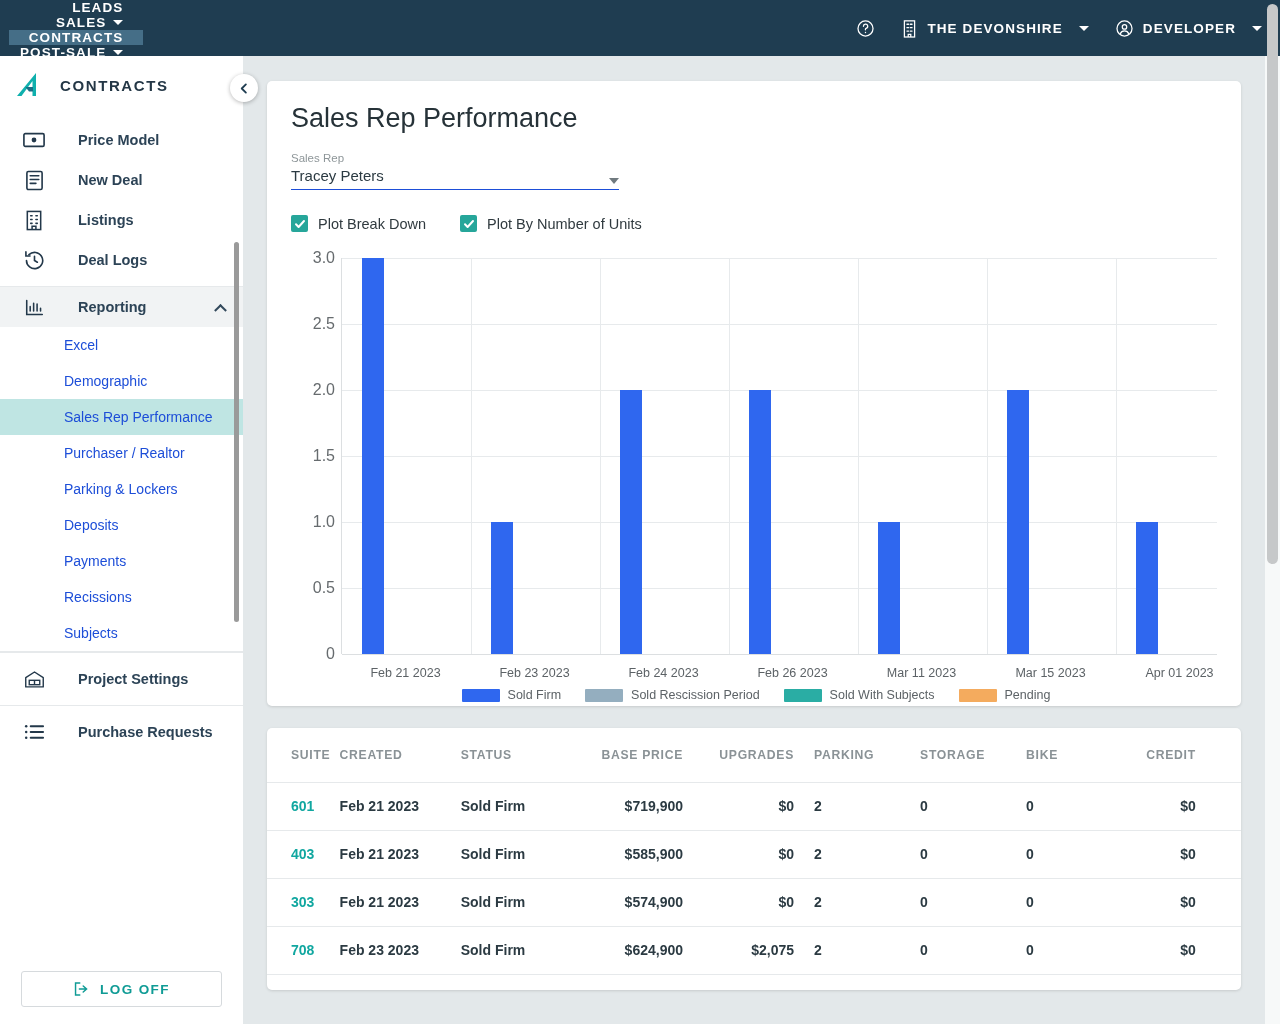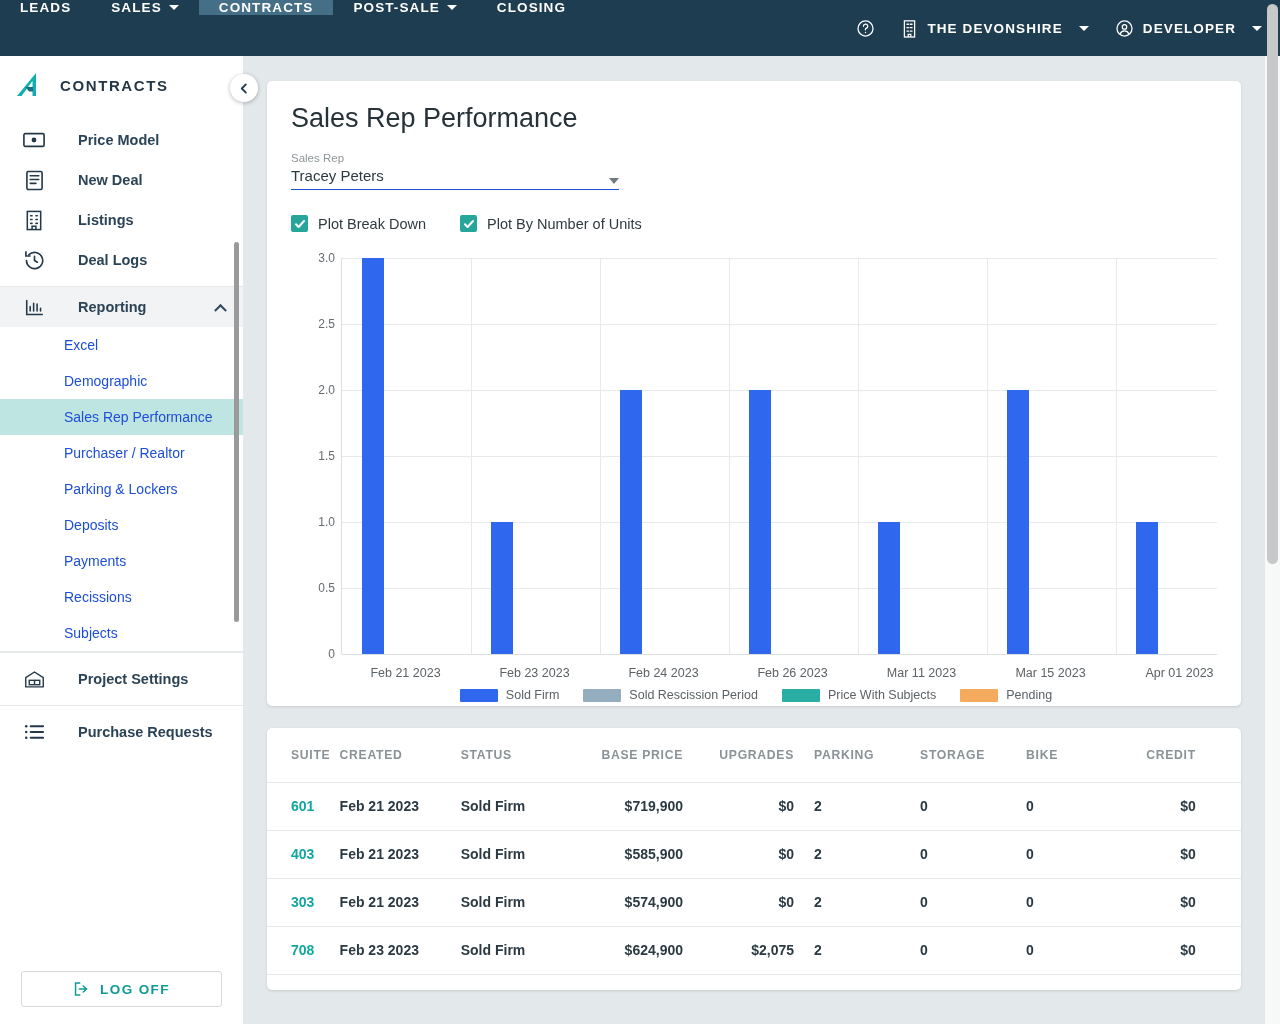--- a/index.html
+++ b/index.html
@@ -9,21 +9,21 @@
     background: #e3e8ea;
     overflow: hidden;
   }
 
   
   .topnav {
     position: absolute; top: 0; left: 0; width: 1280px; height: 56px;
     background: #1f3d51; display: flex; align-items: stretch;
     z-index: 40;
   }
-  .topnav-left { display: flex; align-items: flex-start; }
+  .topnav-left { display: flex; align-items: flex-end; flex-direction: column; }
   .nav-item {
     display: flex; align-items: center; padding: 0 20px;
     color: #ffffff; font-size: 13.5px; font-weight: 700;
     letter-spacing: 1.1px; cursor: pointer; white-space: nowrap;
   }
   .nav-item.active { background: #456e87; }
   .caret-down {
     display: inline-block; margin-left: 7px;
     width: 0; height: 0; border-left: 5px solid transparent;
     border-right: 5px solid transparent; border-top: 5px solid #ffffff;
@@ -129,21 +129,21 @@
   
   .chart-wrap { margin-top: 18px; position: relative; height: 440px; }
   .plot {
     position: absolute; left: 18px; top: 8px; right: 0; height: 396px;
   }
   .yaxis {
     position: absolute; left: 0; top: 0; width: 26px; height: 396px;
   }
   .ytick {
     position: absolute; right: 0; transform: translateY(-50%);
-    font-size: 12px; color: #666b6e; white-space: nowrap;
+    font-size: 16px; color: #666b6e; white-space: nowrap;
   }
   .grid-area {
     position: absolute; left: 32px; top: 0; right: 0; height: 396px;
     border-left: 1px solid #dcdfe1;
   }
   .hline { position: absolute; left: 0; right: 0; height: 1px; background: #e7eaec; }
   .hline.base { background: #dcdfe1; }
   .vline { position: absolute; top: 0; bottom: 0; width: 1px; background: #e7eaec; }
   .bar { position: absolute; bottom: 0; background: #2f67ef; }
   .xlabels {
@@ -472,21 +472,21 @@
             <div class="lg">
               <span class="lg-sw" style="background:#2f67ef"></span>
               <span class="lg-txt">Sold Firm</span>
             </div>
             <div class="lg">
               <span class="lg-sw" style="background:#94aebf"></span>
               <span class="lg-txt">Sold Rescission Period</span>
             </div>
             <div class="lg">
               <span class="lg-sw" style="background:#2aada4"></span>
-              <span class="lg-txt">Price With Subjects</span>
+              <span class="lg-txt">Sold With Subjects</span>
             </div>
             <div class="lg">
               <span class="lg-sw" style="background:#f4ab5e"></span>
               <span class="lg-txt">Pending</span>
             </div>
           </div>
       </div>
     </div>
   </div>
 

